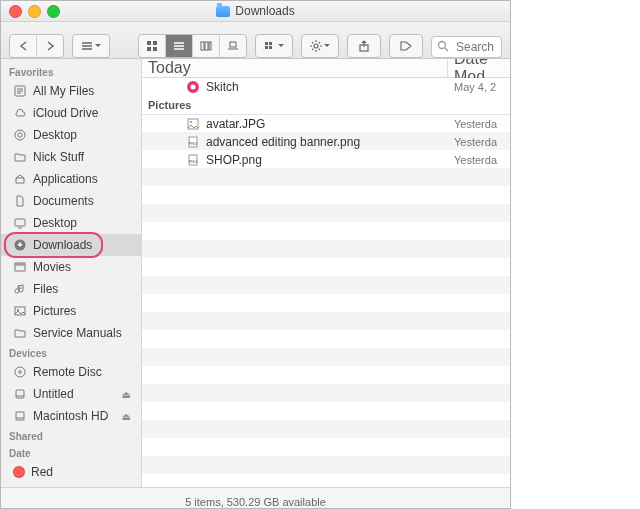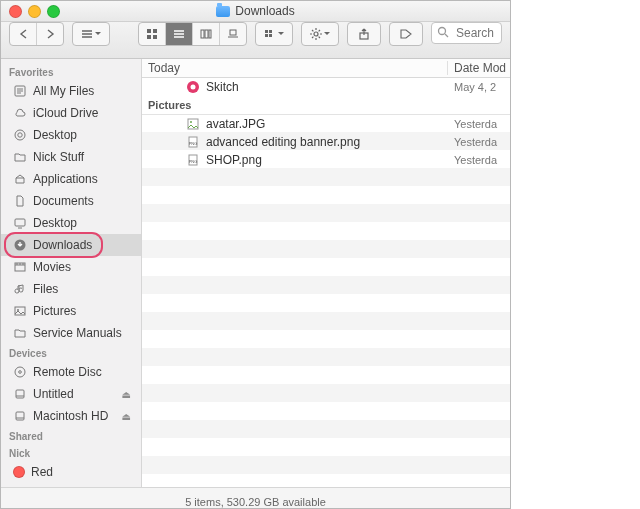--- a/index.html
+++ b/index.html
@@ -72,21 +72,21 @@
     width: 5px;
     height: 3px;
     background: #6fb9ff;
     border-radius: 1px 1px 0 0;
   }
   .toolbar {
     height: 36px;
     background: linear-gradient(to bottom, #f3f3f3, #e6e6e6);
     border-bottom: 1px solid #c8c8c8;
     display: flex;
-    align-items: flex-start;
+    align-items: flex-end;
     padding: 0 8px;
     gap: 8px;
   }
   .seg {
     display: flex;
     border: 1px solid #bdbdbd;
     border-radius: 4px;
     overflow: hidden;
     background: #f7f7f7;
     height: 22px;
@@ -217,21 +217,21 @@
     display: flex;
     flex-direction: column;
     overflow: hidden;
   }
   .header-row {
     height: 18px;
     background: #fcfcfc;
     border-bottom: 1px solid #d9d9d9;
     display: flex;
     align-items: center;
-    font-size: 12px;
+    font-size: 16px;
     color: #555;
   }
   .header-row .col-name {
     flex: 1;
     padding-left: 6px;
     border-right: 1px solid #e0e0e0;
   }
   .header-row .col-date {
     width: 56px;
     padding-left: 6px;
@@ -556,21 +556,21 @@
                 <path d="M3 9h8" stroke="currentColor"></path>
               </svg>
             </span>
             <span>Macintosh HD</span>
             <span class="eject">⏏</span>
           </div>
         </div>
 
       <div class="sb-section">Shared</div>
 
-      <div class="sb-section">Nick</div>
+      <div class="sb-section">Date</div>
       <div id="sb-tags">
           <div class="sb-item">
             <span class="tag-dot" style="background:#ff5b56"></span>
             <span>Red</span>
           </div>
         </div>
     </div>
 
     <div class="content">
       <div class="header-row">

